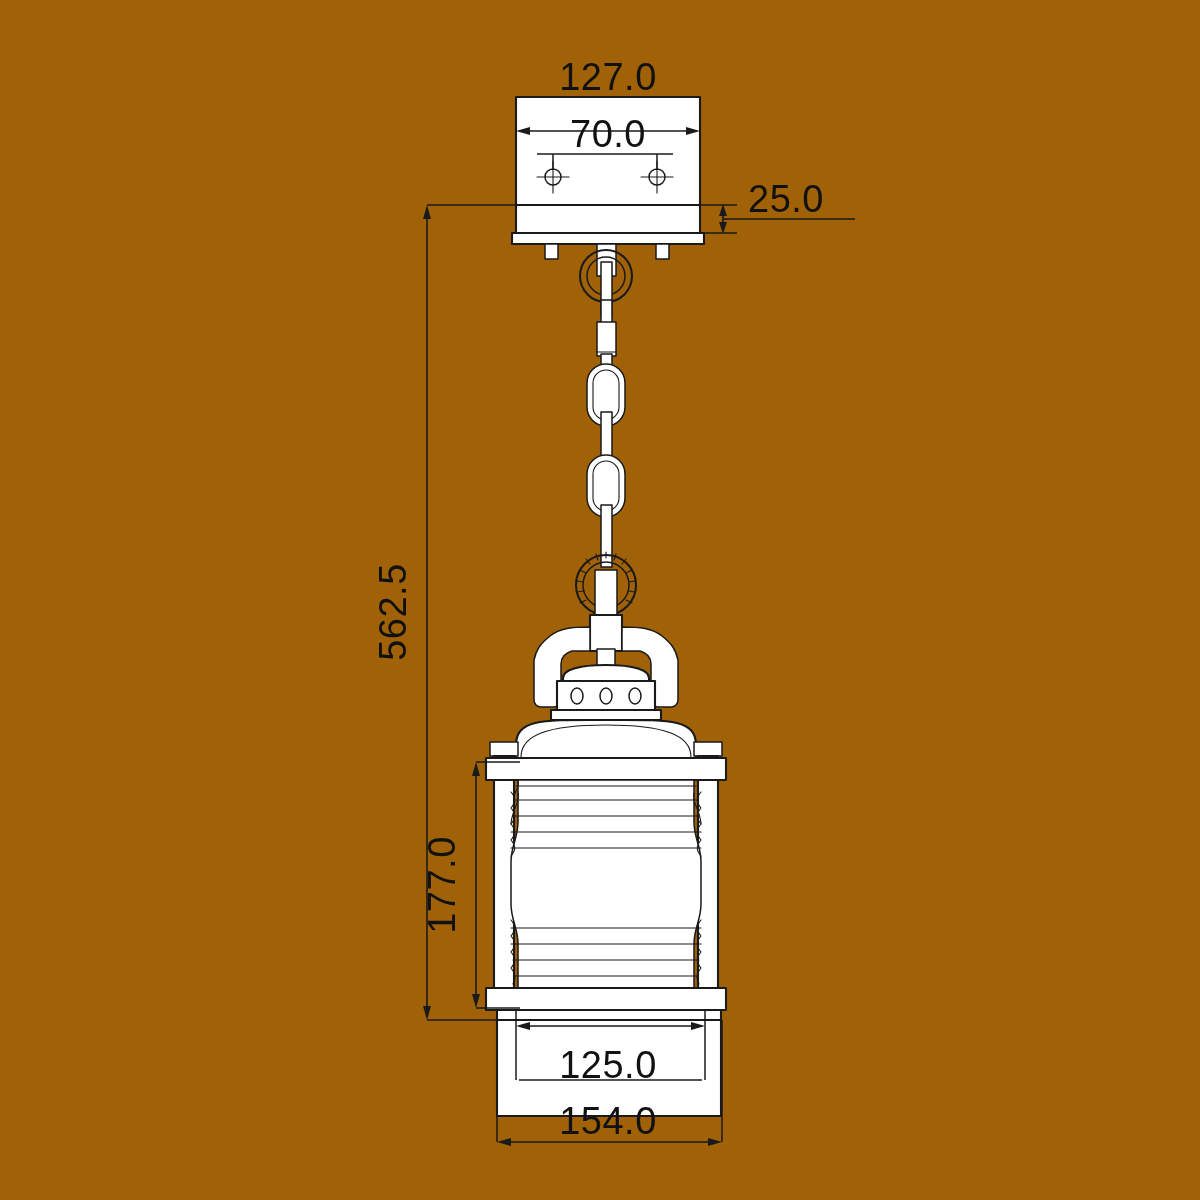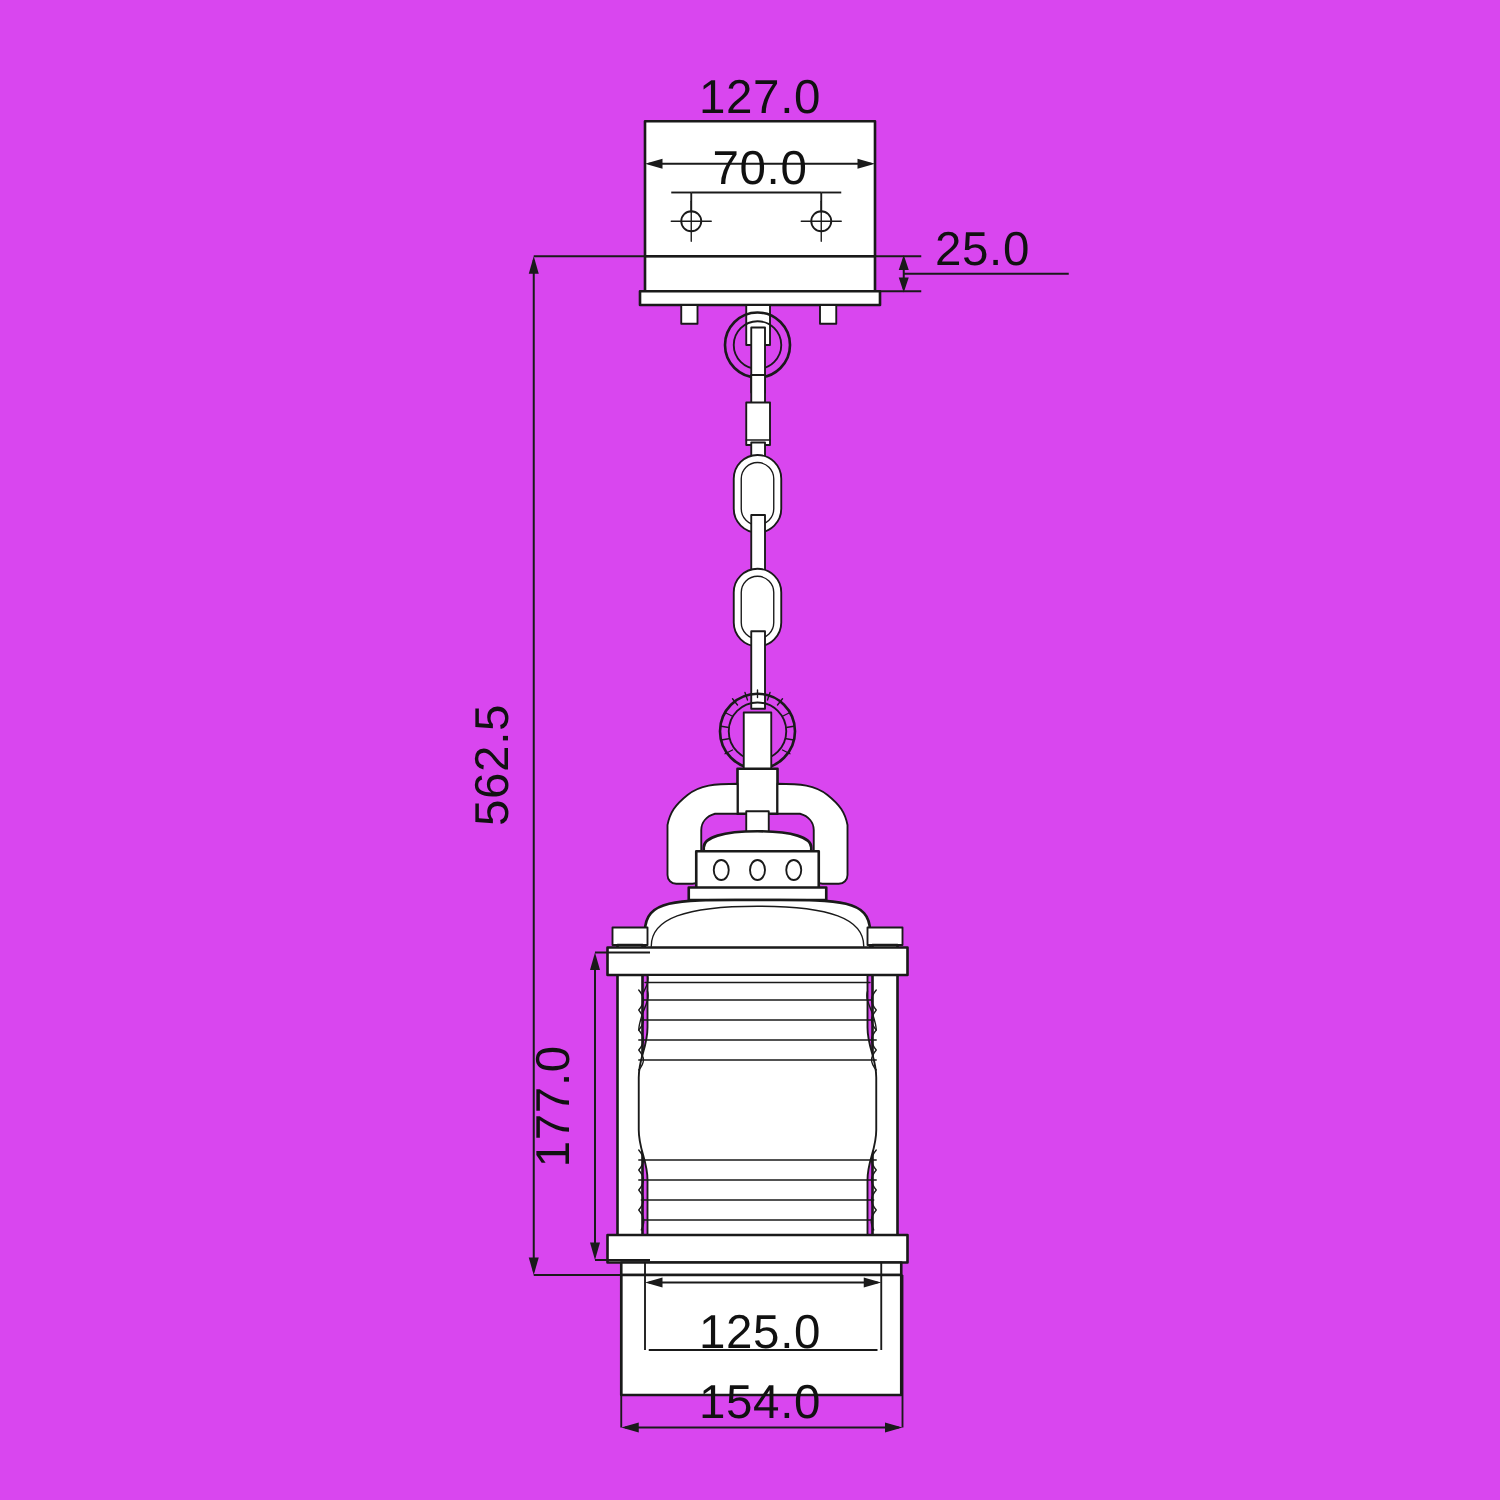--- a/index.html
+++ b/index.html
@@ -11,21 +11,21 @@
   body {
     width: 1200px;
     height: 1200px;
     overflow: hidden;
     font-family: "Liberation Sans", sans-serif;
   }
   #drawing-root {
     position: relative;
     width: 1200px;
     height: 1200px;
-    background: #d946ef;
+    background: #a16207;
   }
   svg#tech-drawing {
     display: block;
     width: 1200px;
     height: 1200px;
   }
   .outline {
     fill: none;
     stroke: #1a1a1a;
     stroke-width: 2.1;

